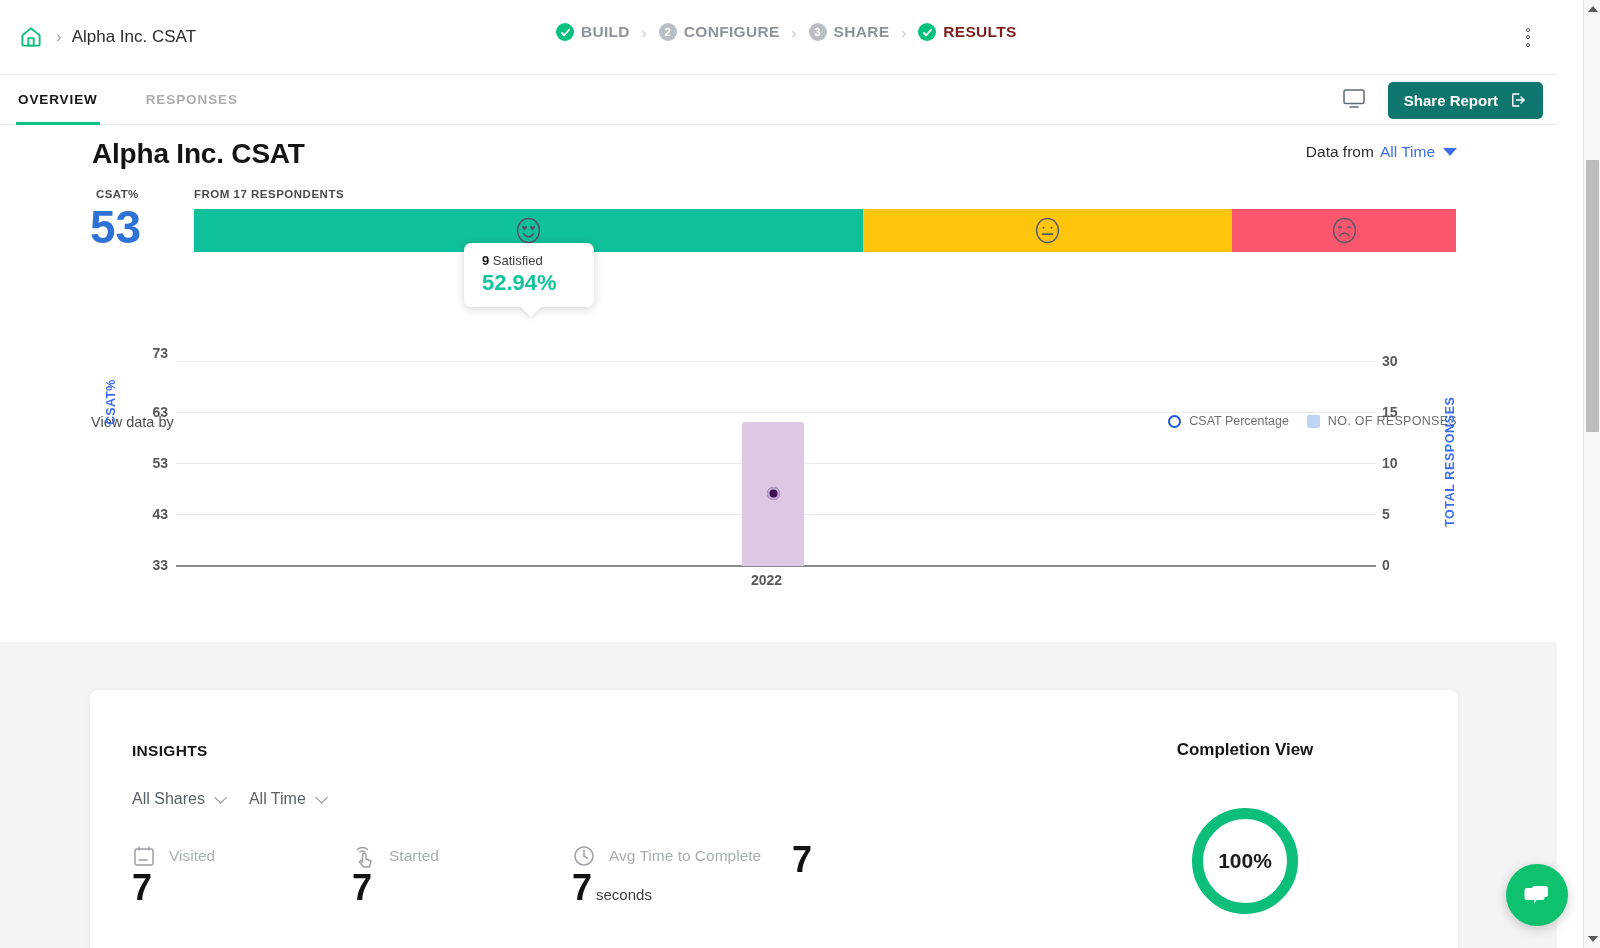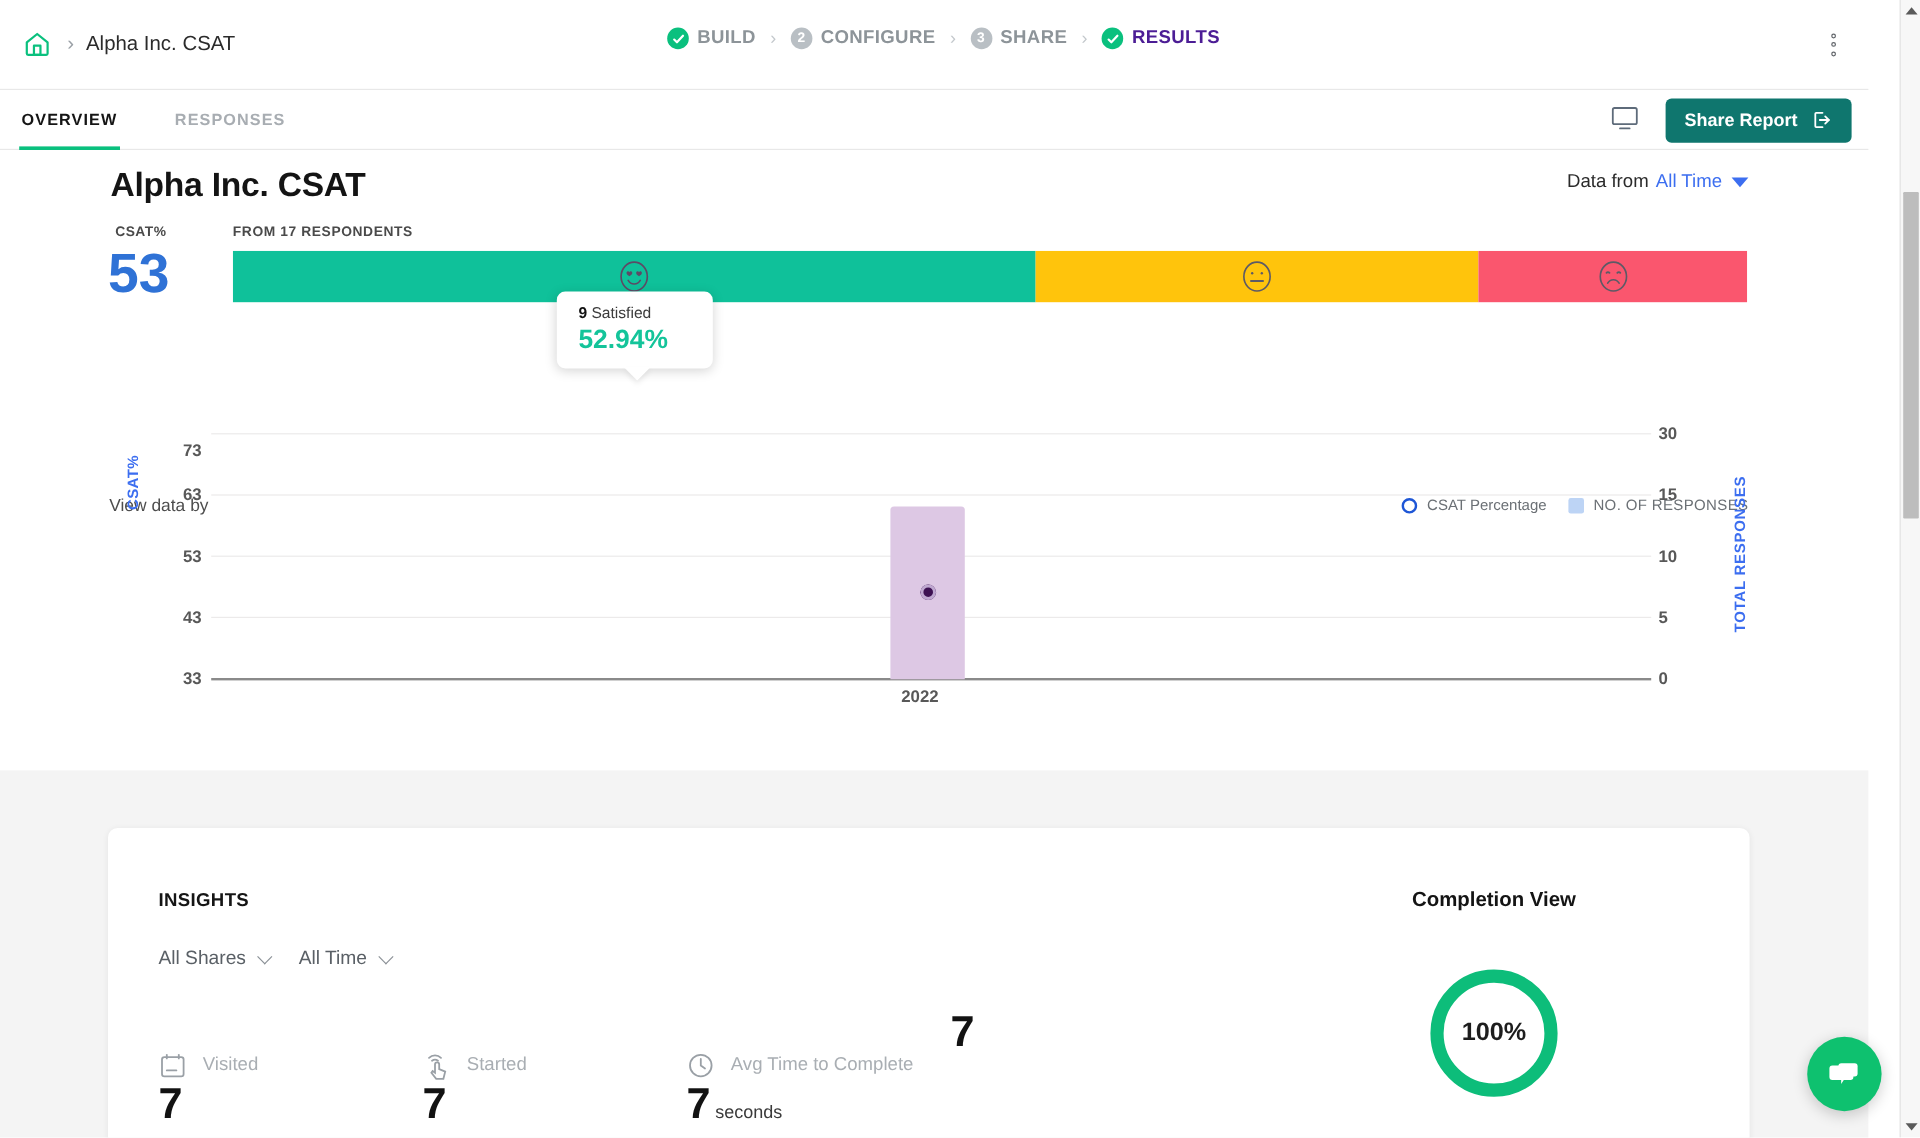--- a/index.html
+++ b/index.html
@@ -20,21 +20,21 @@
   .home-btn { margin-left: 14px; width: 34px; height: 34px; display:flex; align-items:center; justify-content:center; }
   .crumb-sep { color:#9aa0a6; font-size: 17px; margin: 0 10px 0 8px; }
   .crumb-title { font-size: 17px; color:#2b2b2b; }
 
   .steps {
     position: absolute; left: 556px; top: 23px;
     display: flex; align-items: center; gap: 0px;
   }
   .step { display:flex; align-items:center; gap:7px; font-size:15.5px; letter-spacing:.3px; }
   .step .lbl { color:#8d9499; font-weight:600; }
-  .step.active .lbl { color:#4c1d95; font-weight:700; }
+  .step.active .lbl { color:#7f1d1d; font-weight:700; }
   .badge-num {
     width:18px; height:18px; border-radius:50%; background:#b9bfc4; color:#fff;
     font-size:11.5px; font-weight:700; display:flex; align-items:center; justify-content:center;
   }
   .badge-check {
     width:18px; height:18px; border-radius:50%; background:#0ac07e;
     display:flex; align-items:center; justify-content:center;
   }
   .step-arrow { color:#c3c8cc; font-size:15px; margin:0 12px; }
 
@@ -131,21 +131,21 @@
     position:absolute; left:90px; top:48px; width:1368px; height:270px;
     background:#fff; border-radius:8px; box-shadow:0 1px 5px rgba(0,0,0,.07);
   }
   .insights-title { position:absolute; left:42px; top:52px; font-size:15.5px; font-weight:700; letter-spacing:.3px; color:#151515; }
   .filters { position:absolute; left:42px; top:100px; display:flex; align-items:center; gap:26px; }
   .filter { display:flex; align-items:center; gap:9px; font-size:16px; color:#5a6066; cursor:pointer; }
   .chev-sm { width:9px; height:9px; border-right:1.8px solid #8a9096; border-bottom:1.8px solid #8a9096; transform:rotate(45deg) translateY(-3px); }
 
   .metrics { position:absolute; left:42px; top:152px; width:880px; display:flex; }
   .metric { width:256px; position:relative; }
-  .metric .mhead { display:flex; align-items:center; gap:13px; height:28px;margin-top:32px; }
+  .metric .mhead { display:flex; align-items:center; gap:13px; height:28px; }
   .metric .mlabel { font-size:15.5px; color:#a9aeb3; }
   .metric .mval { font-size:36px; font-weight:700; color:#121212; margin-top:-2px; line-height:1.1; }
   .metric .munit { font-size:15px; font-weight:400; color:#3a3a3a; margin-left:4px; }
 
   .cr-wrap { position:absolute; right:88px; top:50px; width:250px; text-align:center; }
   .cr-title { font-size:17px; font-weight:700; color:#141414; }
   .cr-ring { position:relative; width:106px; height:106px; margin:48px auto 0; }
   .cr-ring .ring { width:106px; height:106px; border-radius:50%; border:11px solid #0dbd7a; }
   .cr-ring .cr-val { position:absolute; inset:0; display:flex; align-items:center; justify-content:center;
                      font-size:21px; font-weight:700; color:#1d1d1d; }
@@ -303,21 +303,21 @@
     <div class="plot">
       <div class="gridline" style="top:0px"></div>
       <div class="gridline" style="top:51px"></div>
       <div class="gridline" style="top:102px"></div>
       <div class="gridline" style="top:153px"></div>
       <div class="axisline" style="top:204px"></div>
       <div class="bar" style="left:566px; top:61px; width:62px; height:144px;"></div>
       <div class="dot" style="left:591px; top:126px;"></div>
     </div>
 
-    <div class="ytick left" style="top:37px">73</div>
+    <div class="ytick left" style="top:15px">73</div>
     <div class="ytick left" style="top:74px">63</div>
     <div class="ytick left" style="top:125px">53</div>
     <div class="ytick left" style="top:176px">43</div>
     <div class="ytick left" style="top:227px">33</div>
 
     <div class="ytick right" style="top:23px">30</div>
     <div class="ytick right" style="top:74px">15</div>
     <div class="ytick right" style="top:125px">10</div>
     <div class="ytick right" style="top:176px">5</div>
     <div class="ytick right" style="top:227px">0</div>

